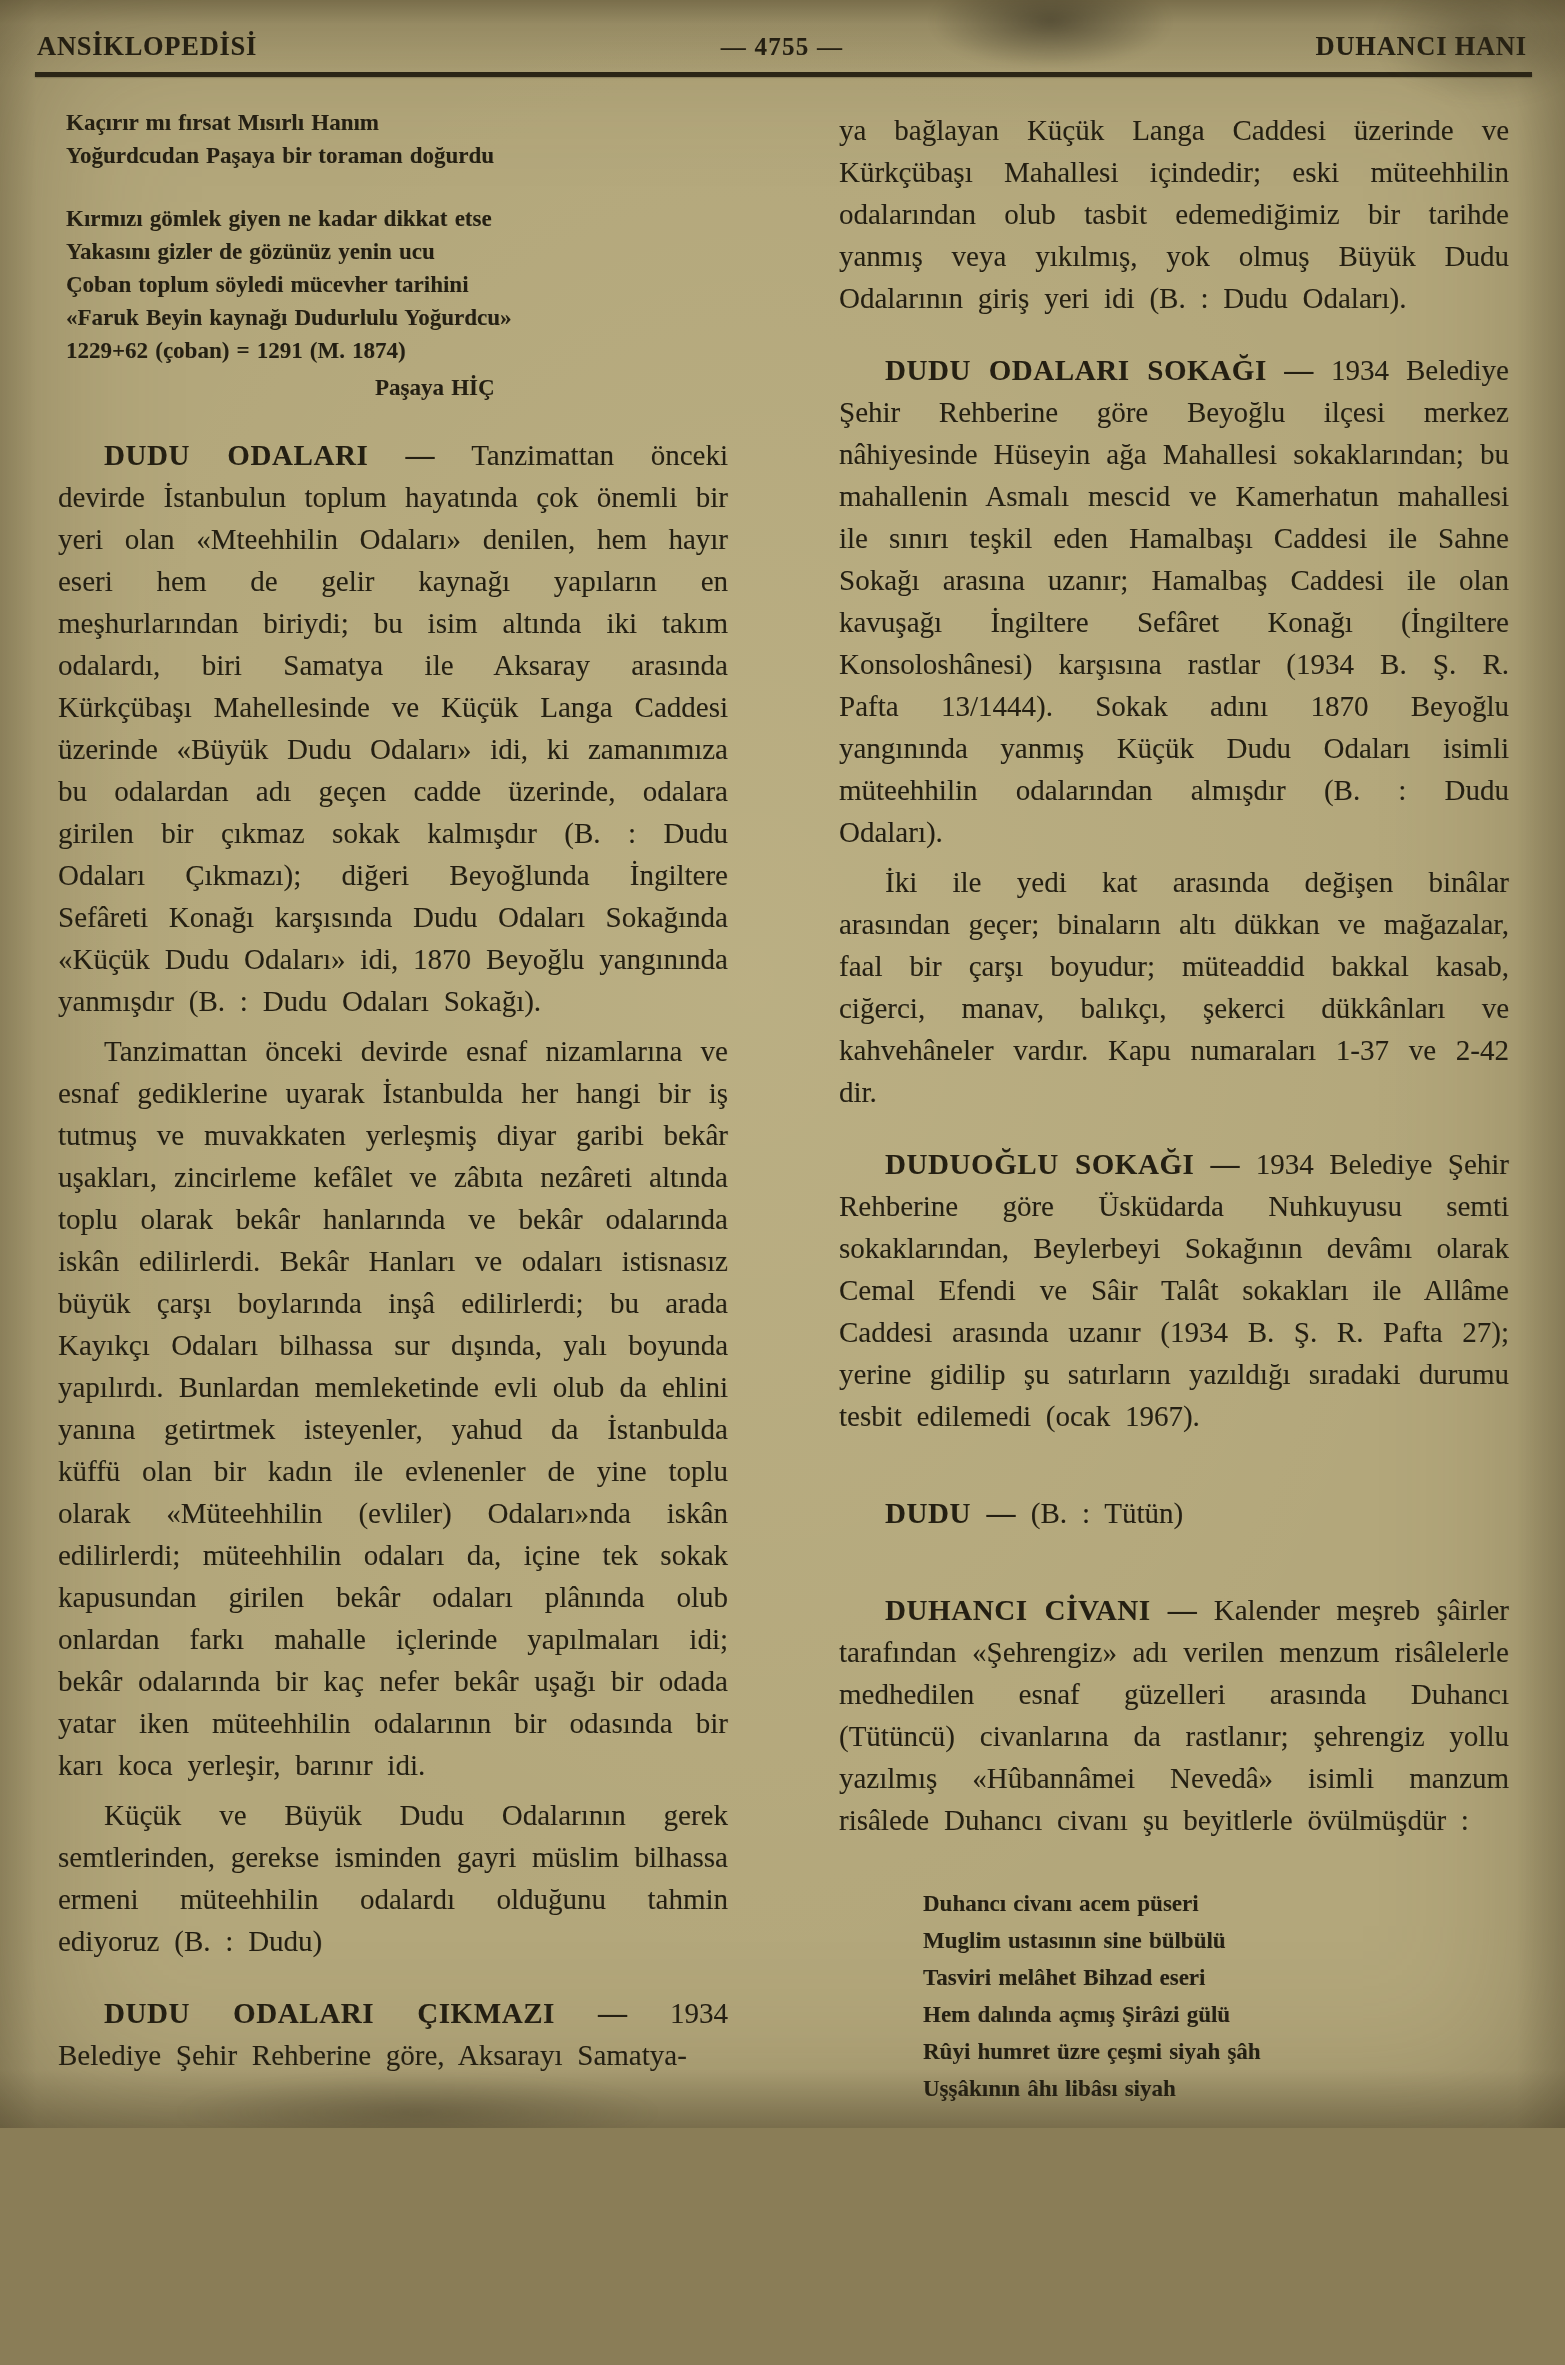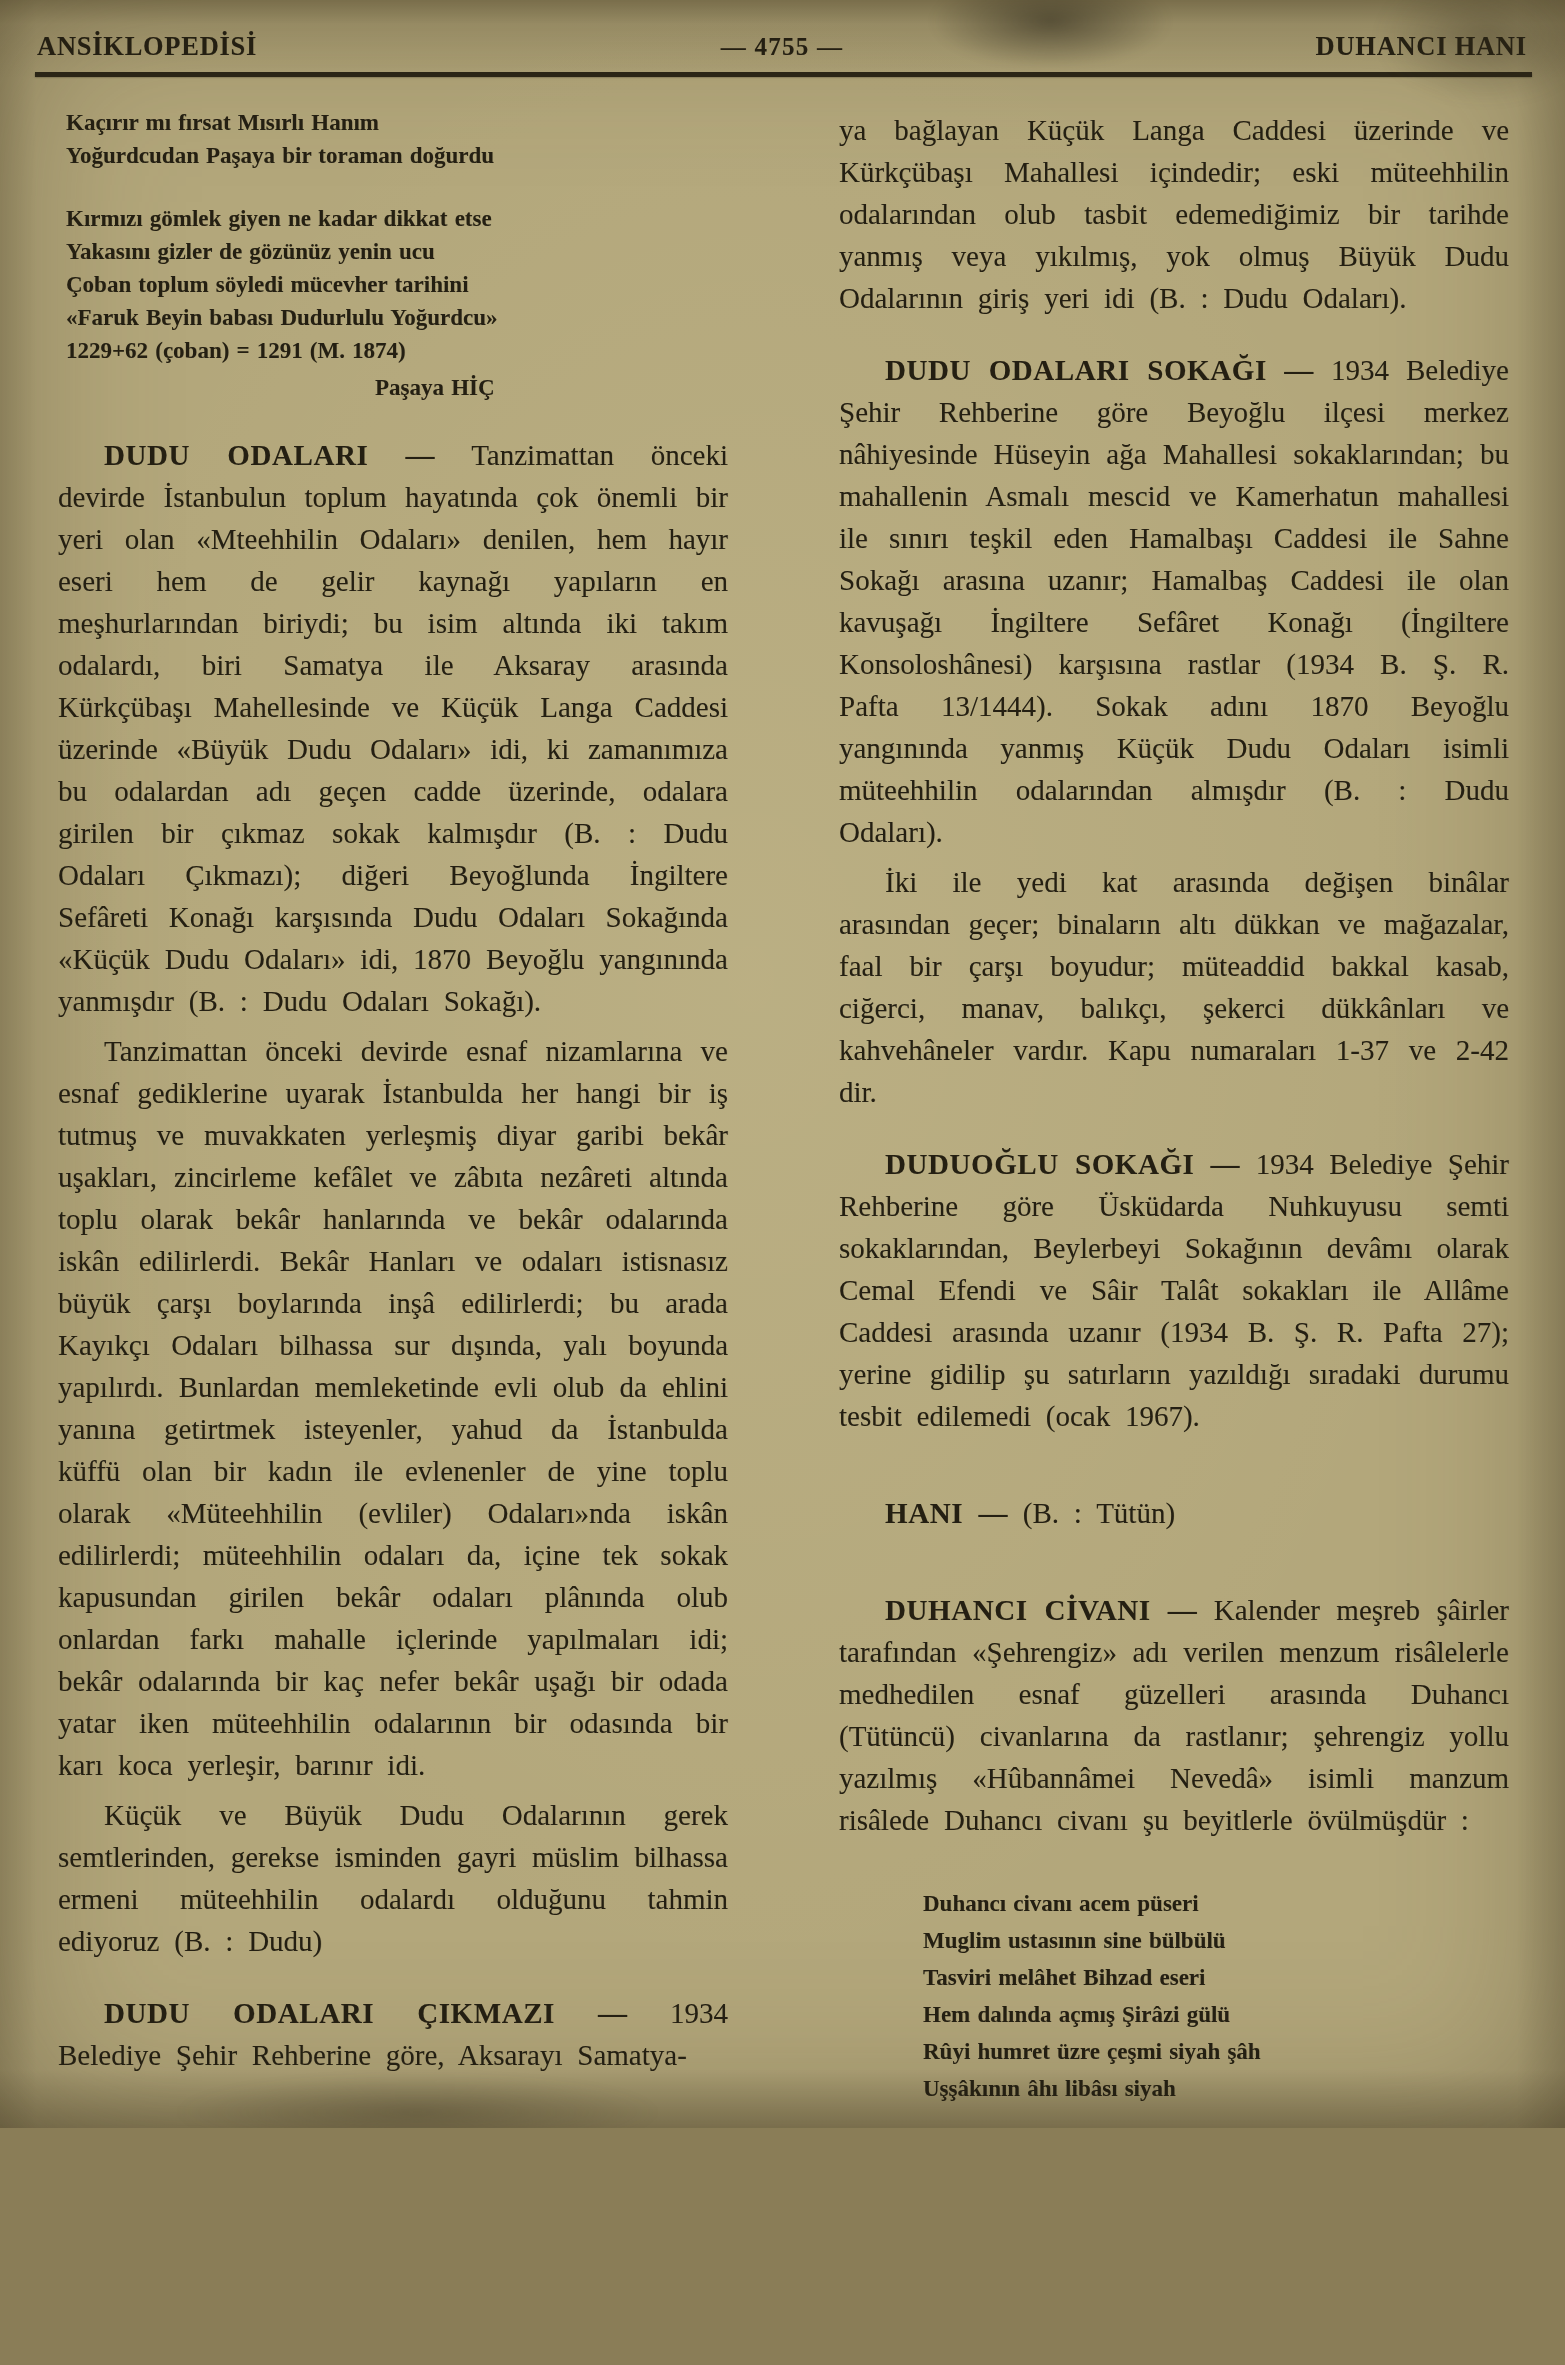--- a/index.html
+++ b/index.html
@@ -113,21 +113,21 @@
 
     <section class="col">
 
       <div class="epigraph">
         <div>Kaçırır mı fırsat Mısırlı Hanım</div>
         <div>Yoğurdcudan Paşaya bir toraman doğurdu</div>
         <div class="ep-gap"></div>
         <div>Kırmızı gömlek giyen ne kadar dikkat etse</div>
         <div>Yakasını gizler de gözünüz yenin ucu</div>
         <div>Çoban toplum söyledi mücevher tarihini</div>
-        <div>«Faruk Beyin babası Dudurlulu Yoğurdcu»</div>
+        <div>«Faruk Beyin kaynağı Dudurlulu Yoğurdcu»</div>
         <div>1229+62 (çoban) = 1291 (M. 1874)</div>
         <div class="ep-attrib">Paşaya HİÇ</div>
       </div>
 
       <p class="para entry">
         <span class="headword">DUDU ODALARI —</span>
         <span>Tanzimattan önceki devirde İstanbulun toplum hayatında çok önemli bir yeri olan «Mteehhilin Odaları» denilen, hem hayır eseri hem de gelir kaynağı yapıların en meşhurlarından biriydi; bu isim altında iki takım odalardı, biri Samatya ile Aksaray arasında Kürkçübaşı Mahellesinde ve Küçük Langa Caddesi üzerinde «Büyük Dudu Odaları» idi, ki zamanımıza bu odalardan adı geçen cadde üzerinde, odalara girilen bir çıkmaz sokak kalmışdır (B. : Dudu Odaları Çıkmazı); diğeri Beyoğlunda İngiltere Sefâreti Konağı karşısında Dudu Odaları Sokağında «Küçük Dudu Odaları» idi, 1870 Beyoğlu yangınında yanmışdır (B. : Dudu Odaları Sokağı).</span>
       </p>
       <p class="para">Tanzimattan önceki devirde esnaf nizamlarına ve esnaf gediklerine uyarak İstanbulda her hangi bir iş tutmuş ve muvakkaten yerleşmiş diyar garibi bekâr uşakları, zincirleme kefâlet ve zâbıta nezâreti altında toplu olarak bekâr hanlarında ve bekâr odalarında iskân edilirlerdi. Bekâr Hanları ve odaları istisnasız büyük çarşı boylarında inşâ edilirlerdi; bu arada Kayıkçı Odaları bilhassa sur dışında, yalı boyunda yapılırdı. Bunlardan memleketinde evli olub da ehlini yanına getirtmek isteyenler, yahud da İstanbulda küffü olan bir kadın ile evlenenler de yine toplu olarak «Müteehhilin (evliler) Odaları»nda iskân edilirlerdi; müteehhilin odaları da, içine tek sokak kapusundan girilen bekâr odaları plânında olub onlardan farkı mahalle içlerinde yapılmaları idi; bekâr odalarında bir kaç nefer bekâr uşağı bir odada yatar iken müteehhilin odalarının bir odasında bir karı koca yerleşir, barınır idi.</p>
       <p class="para">Küçük ve Büyük Dudu Odalarının gerek semtlerinden, gerekse isminden gayri müslim bilhassa ermeni müteehhilin odalardı olduğunu tahmin ediyoruz (B. : Dudu)</p>
@@ -148,21 +148,21 @@
         <span>1934 Belediye Şehir Rehberine göre Beyoğlu ilçesi merkez nâhiyesinde Hüseyin ağa Mahallesi sokaklarından; bu mahallenin Asmalı mescid ve Kamerhatun mahallesi ile sınırı teşkil eden Hamalbaşı Caddesi ile Sahne Sokağı arasına uzanır; Hamalbaş Caddesi ile olan kavuşağı İngiltere Sefâret Konağı (İngiltere Konsoloshânesi) karşısına rastlar (1934 B. Ş. R. Pafta 13/1444). Sokak adını 1870 Beyoğlu yangınında yanmış Küçük Dudu Odaları isimli müteehhilin odalarından almışdır (B. : Dudu Odaları).</span>
       </p>
       <p class="para">İki ile yedi kat arasında değişen binâlar arasından geçer; binaların altı dükkan ve mağazalar, faal bir çarşı boyudur; müteaddid bakkal kasab, ciğerci, manav, balıkçı, şekerci dükkânları ve kahvehâneler vardır. Kapu numaraları 1-37 ve 2-42 dir.</p>
 
       <p class="para entry">
         <span class="headword">DUDUOĞLU SOKAĞI —</span>
         <span>1934 Belediye Şehir Rehberine göre Üsküdarda Nuhkuyusu semti sokaklarından, Beylerbeyi Sokağının devâmı olarak Cemal Efendi ve Sâir Talât sokakları ile Allâme Caddesi arasında uzanır (1934 B. Ş. R. Pafta 27); yerine gidilip şu satırların yazıldığı sıradaki durumu tesbit edilemedi (ocak 1967).</span>
       </p>
 
       <p class="para entry entry-lg">
-        <span class="headword">HANI —</span>
+        <span class="headword">DUDU —</span>
         <span>(B. : Tütün)</span>
       </p>
 
       <p class="para entry entry-lg">
         <span class="headword">DUHANCI CİVANI —</span>
         <span>Kalender meşreb şâirler tarafından «Şehrengiz» adı verilen menzum risâlelerle medhedilen esnaf güzelleri arasında Duhancı (Tütüncü) civanlarına da rastlanır; şehrengiz yollu yazılmış «Hûbannâmei Nevedâ» isimli manzum risâlede Duhancı civanı şu beyitlerle övülmüşdür :</span>
       </p>
 
       <div class="closing-poem">
         <div>Duhancı civanı acem püseri</div>

